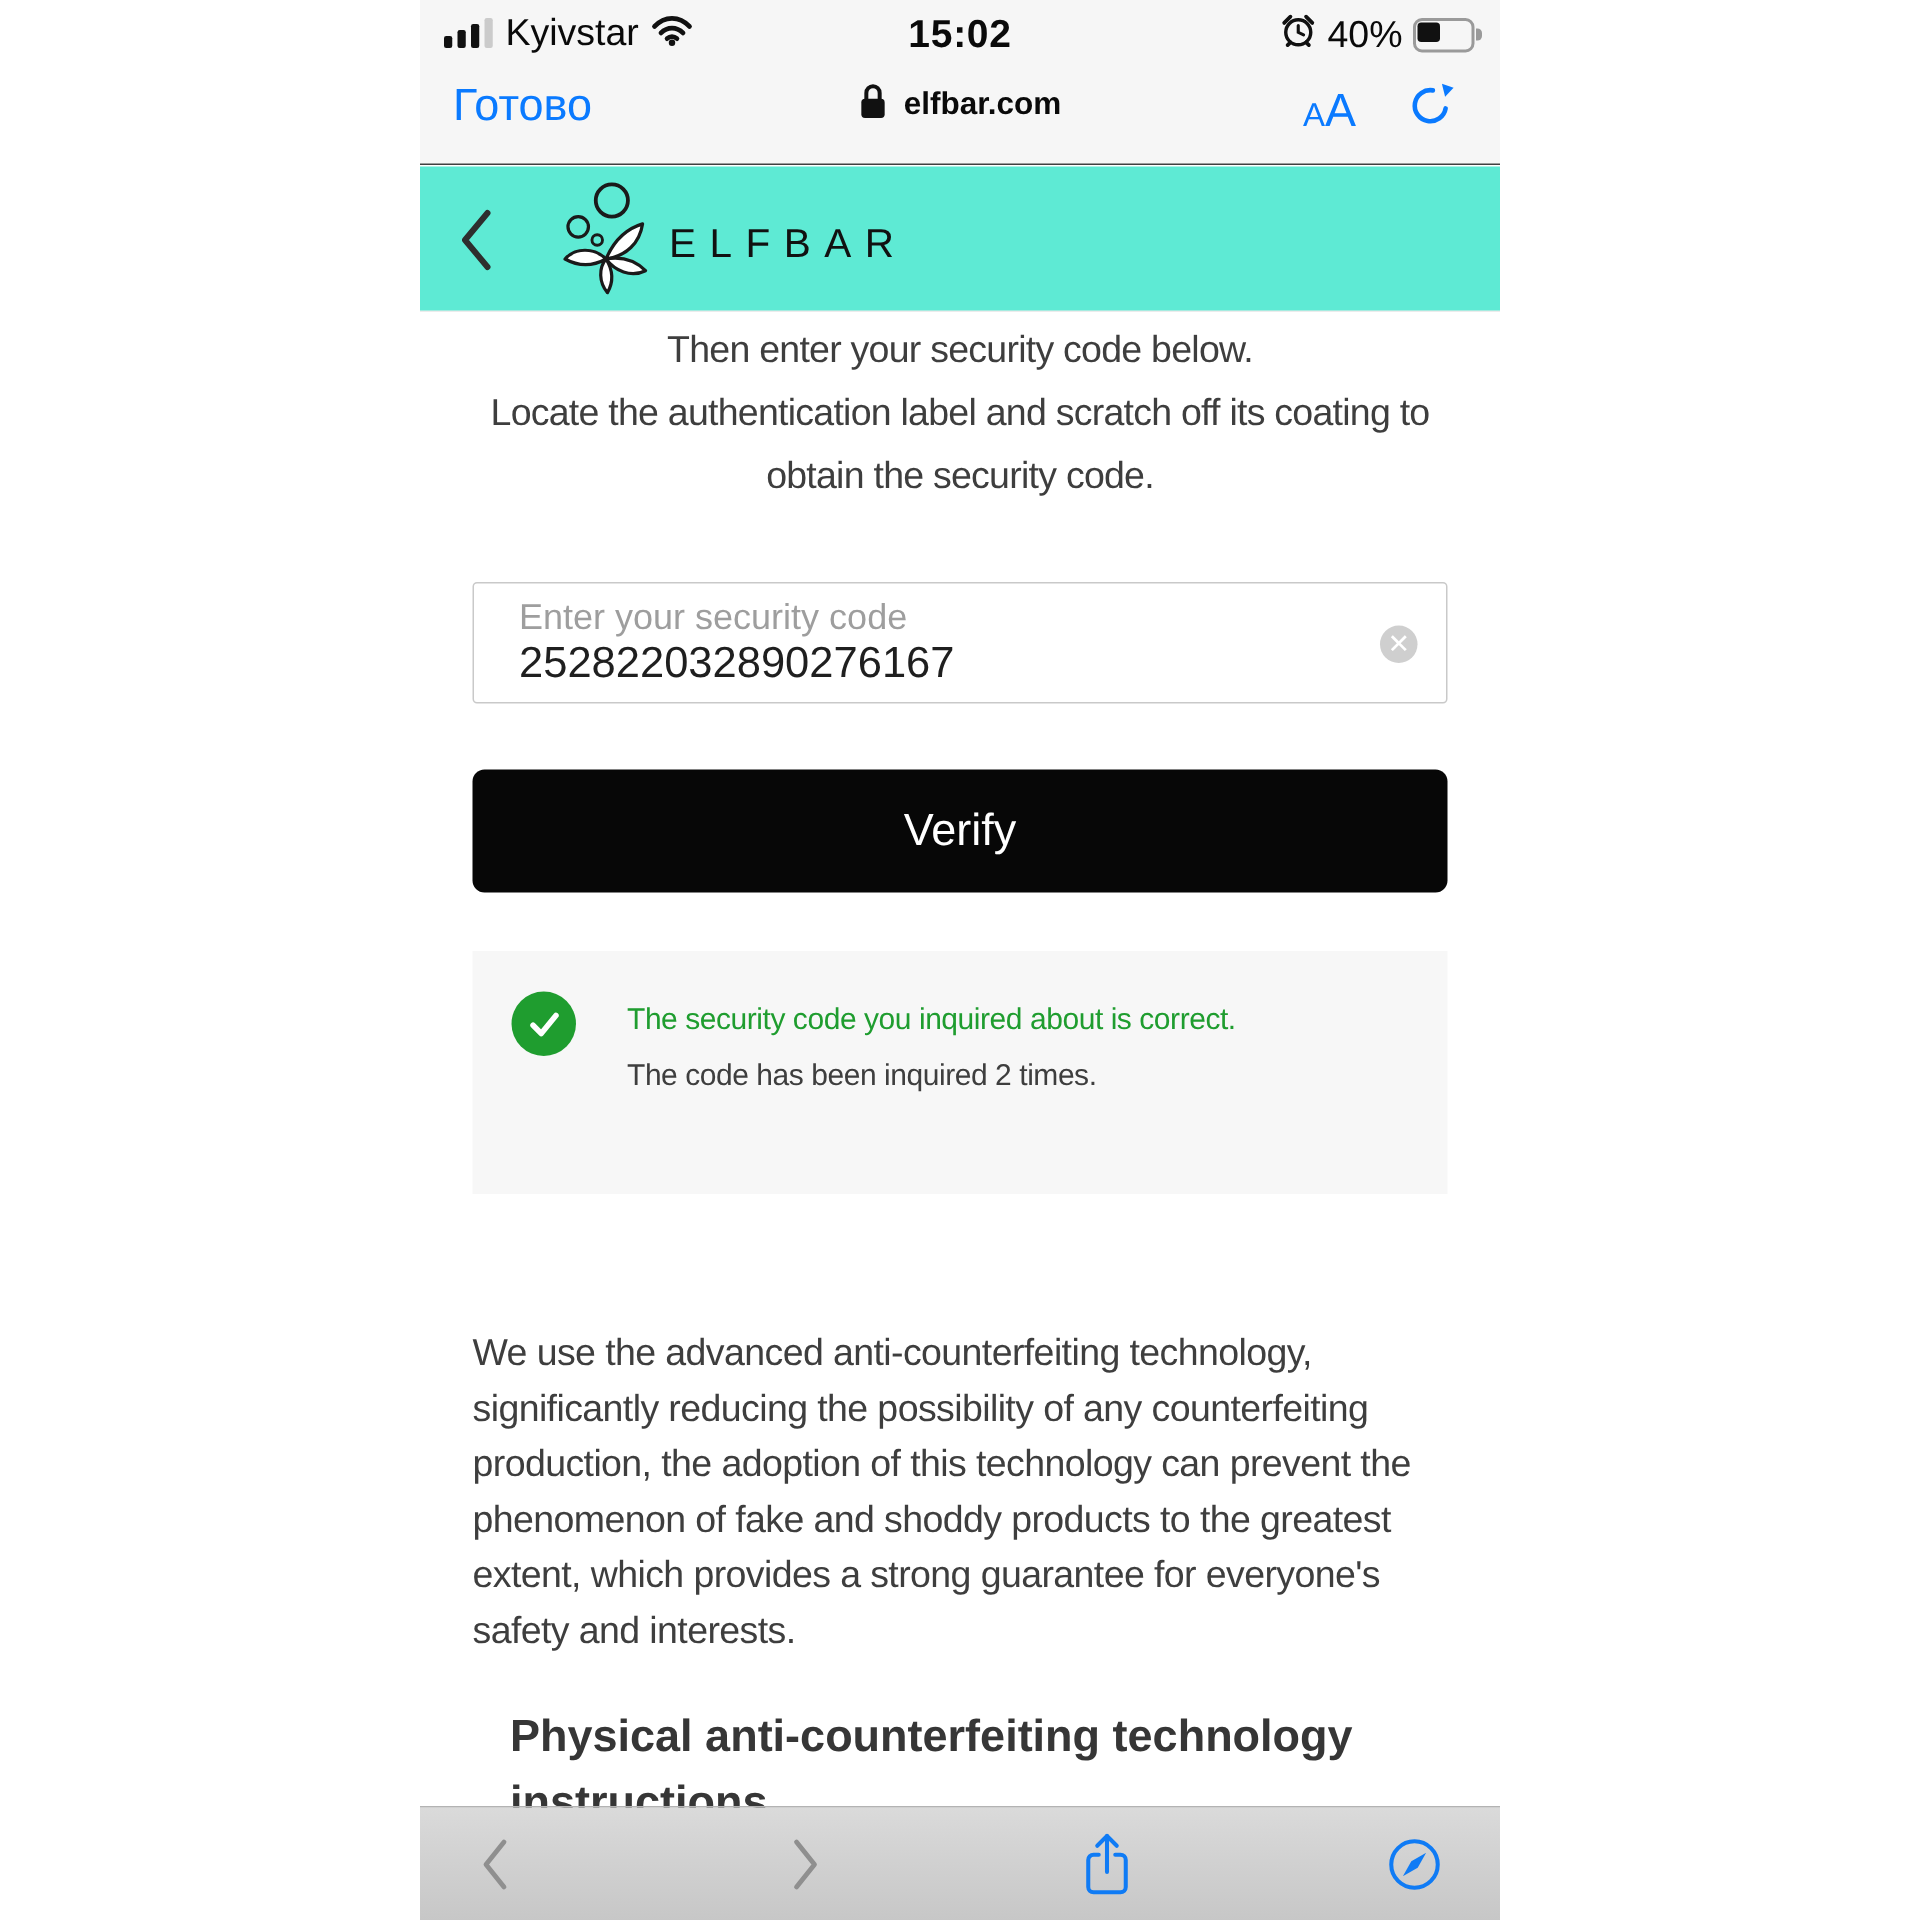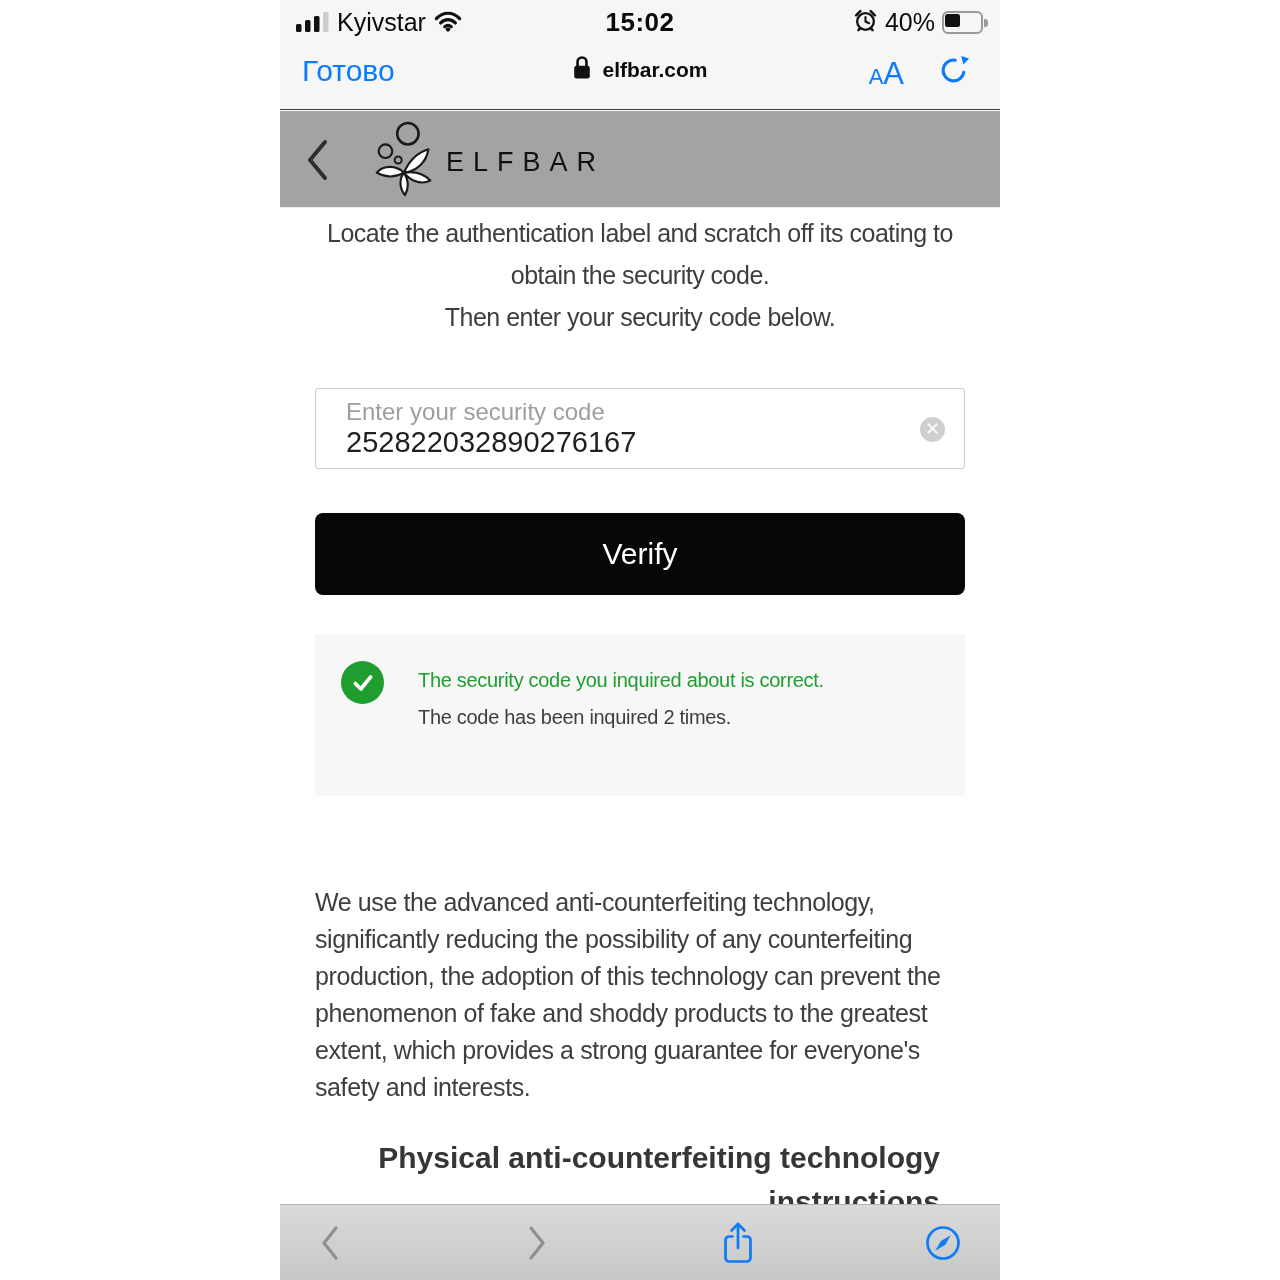--- a/index.html
+++ b/index.html
@@ -29,21 +29,21 @@
   .done-btn { position:absolute; left:22px; top:14px; font-size:30px; color:#0a7aff; cursor:pointer; }
   .url-center { position:absolute; left:0; right:0; top:14px; display:flex;
                 justify-content:center; align-items:center; gap:10px; }
   .url-text { font-size:21px; font-weight:700; color:#0a0a0a; }
   .aa-btn { position:absolute; right:96px; top:16px; color:#0a7aff; cursor:pointer; }
   .aa-btn .a-small { font-size:22px; } .aa-btn .a-big { font-size:31px; }
   .reload-btn { position:absolute; right:30px; top:14px; cursor:pointer; }
 
   
   .site-header { position:absolute; top:111px; left:0; width:720px; height:97px;
-                 background:#a3a3a3; border-bottom:1px solid #ececec; }
+                 background:#5eead4; border-bottom:1px solid #ececec; }
   .back-btn { position:absolute; left:24px; top:26px; cursor:pointer; }
   .logo-wrap { position:absolute; left:88px; top:10px; display:flex; align-items:center; cursor:pointer; }
   .logo-text { font-size:27px; font-weight:500; letter-spacing:9px; color:#111; margin-left:6px; }
   .menu-btn { position:absolute; right:38px; top:36px; width:48px; cursor:pointer; }
   .menu-btn .bar { width:48px; height:5px; background:#2e2e2e; border-radius:1px; margin-bottom:9px; }
   .menu-btn .bar:last-child { margin-bottom:0; }
 
   
   .intro { position:absolute; top:212px; left:28px; width:664px; text-align:center;
            font-size:25px; letter-spacing:-0.5px; line-height:42px; color:#3e3e3e; }
@@ -66,21 +66,21 @@
   .check-circle { position:absolute; left:26px; top:27px; width:43px; height:43px; border-radius:50%;
                   background:#1f9d2f; display:flex; align-items:center; justify-content:center; }
   .result-text { position:absolute; left:103px; top:28px; width:535px; font-size:20px;
                  letter-spacing:-0.3px; line-height:37px; }
   .result-success { color:#1f9d2f; }
   .result-count { color:#3e3e3e; }
 
   .about { position:absolute; top:884px; left:35px; width:652px; text-align:left;
            font-size:25px; letter-spacing:-0.4px; line-height:37px; color:#3e3e3e; }
 
-  .section-heading { position:absolute; top:1136px; left:60px; width:600px; text-align:right;
+  .section-heading { position:absolute; top:1136px; left:60px; width:600px; text-align:left;
                      font-size:30px; font-weight:700; line-height:44px; color:#363636; }
 
   
   .bottom-toolbar { position:absolute; top:1204px; left:0; width:720px; height:76px;
                     background:linear-gradient(#dadada,#c7c7c7); border-top:1px solid #b3b3b3; z-index:5; }
   .tb-btn { position:absolute; top:0; height:76px; display:flex; align-items:center;
             justify-content:center; width:70px; cursor:pointer; }
   .tb-back { left:15px; } .tb-fwd { left:222px; } .tb-share { left:423px; } .tb-compass { left:628px; }
 </style>
 </head>
@@ -171,22 +171,22 @@
         </svg>
       </span>
       <span class="logo-text">ELFBAR</span>
     </span>
     <span class="menu-btn">
       <span class="bar"></span><span class="bar"></span><span class="bar"></span>
     </span>
   </div>
 
   <div class="intro">
+    <div>Then enter your security code below.</div>
     <div>Locate the authentication label and scratch off its coating to obtain the security code.</div>
-    <div>Then enter your security code below.</div>
   </div>
 
   <div class="code-box">
     <div class="code-label">Enter your security code</div>
     <input class="code-input" type="text" value="252822032890276167" style="">
     <div class="clear-btn">✕</div>
   </div>
 
   <button class="verify-btn">Verify</button>
 

